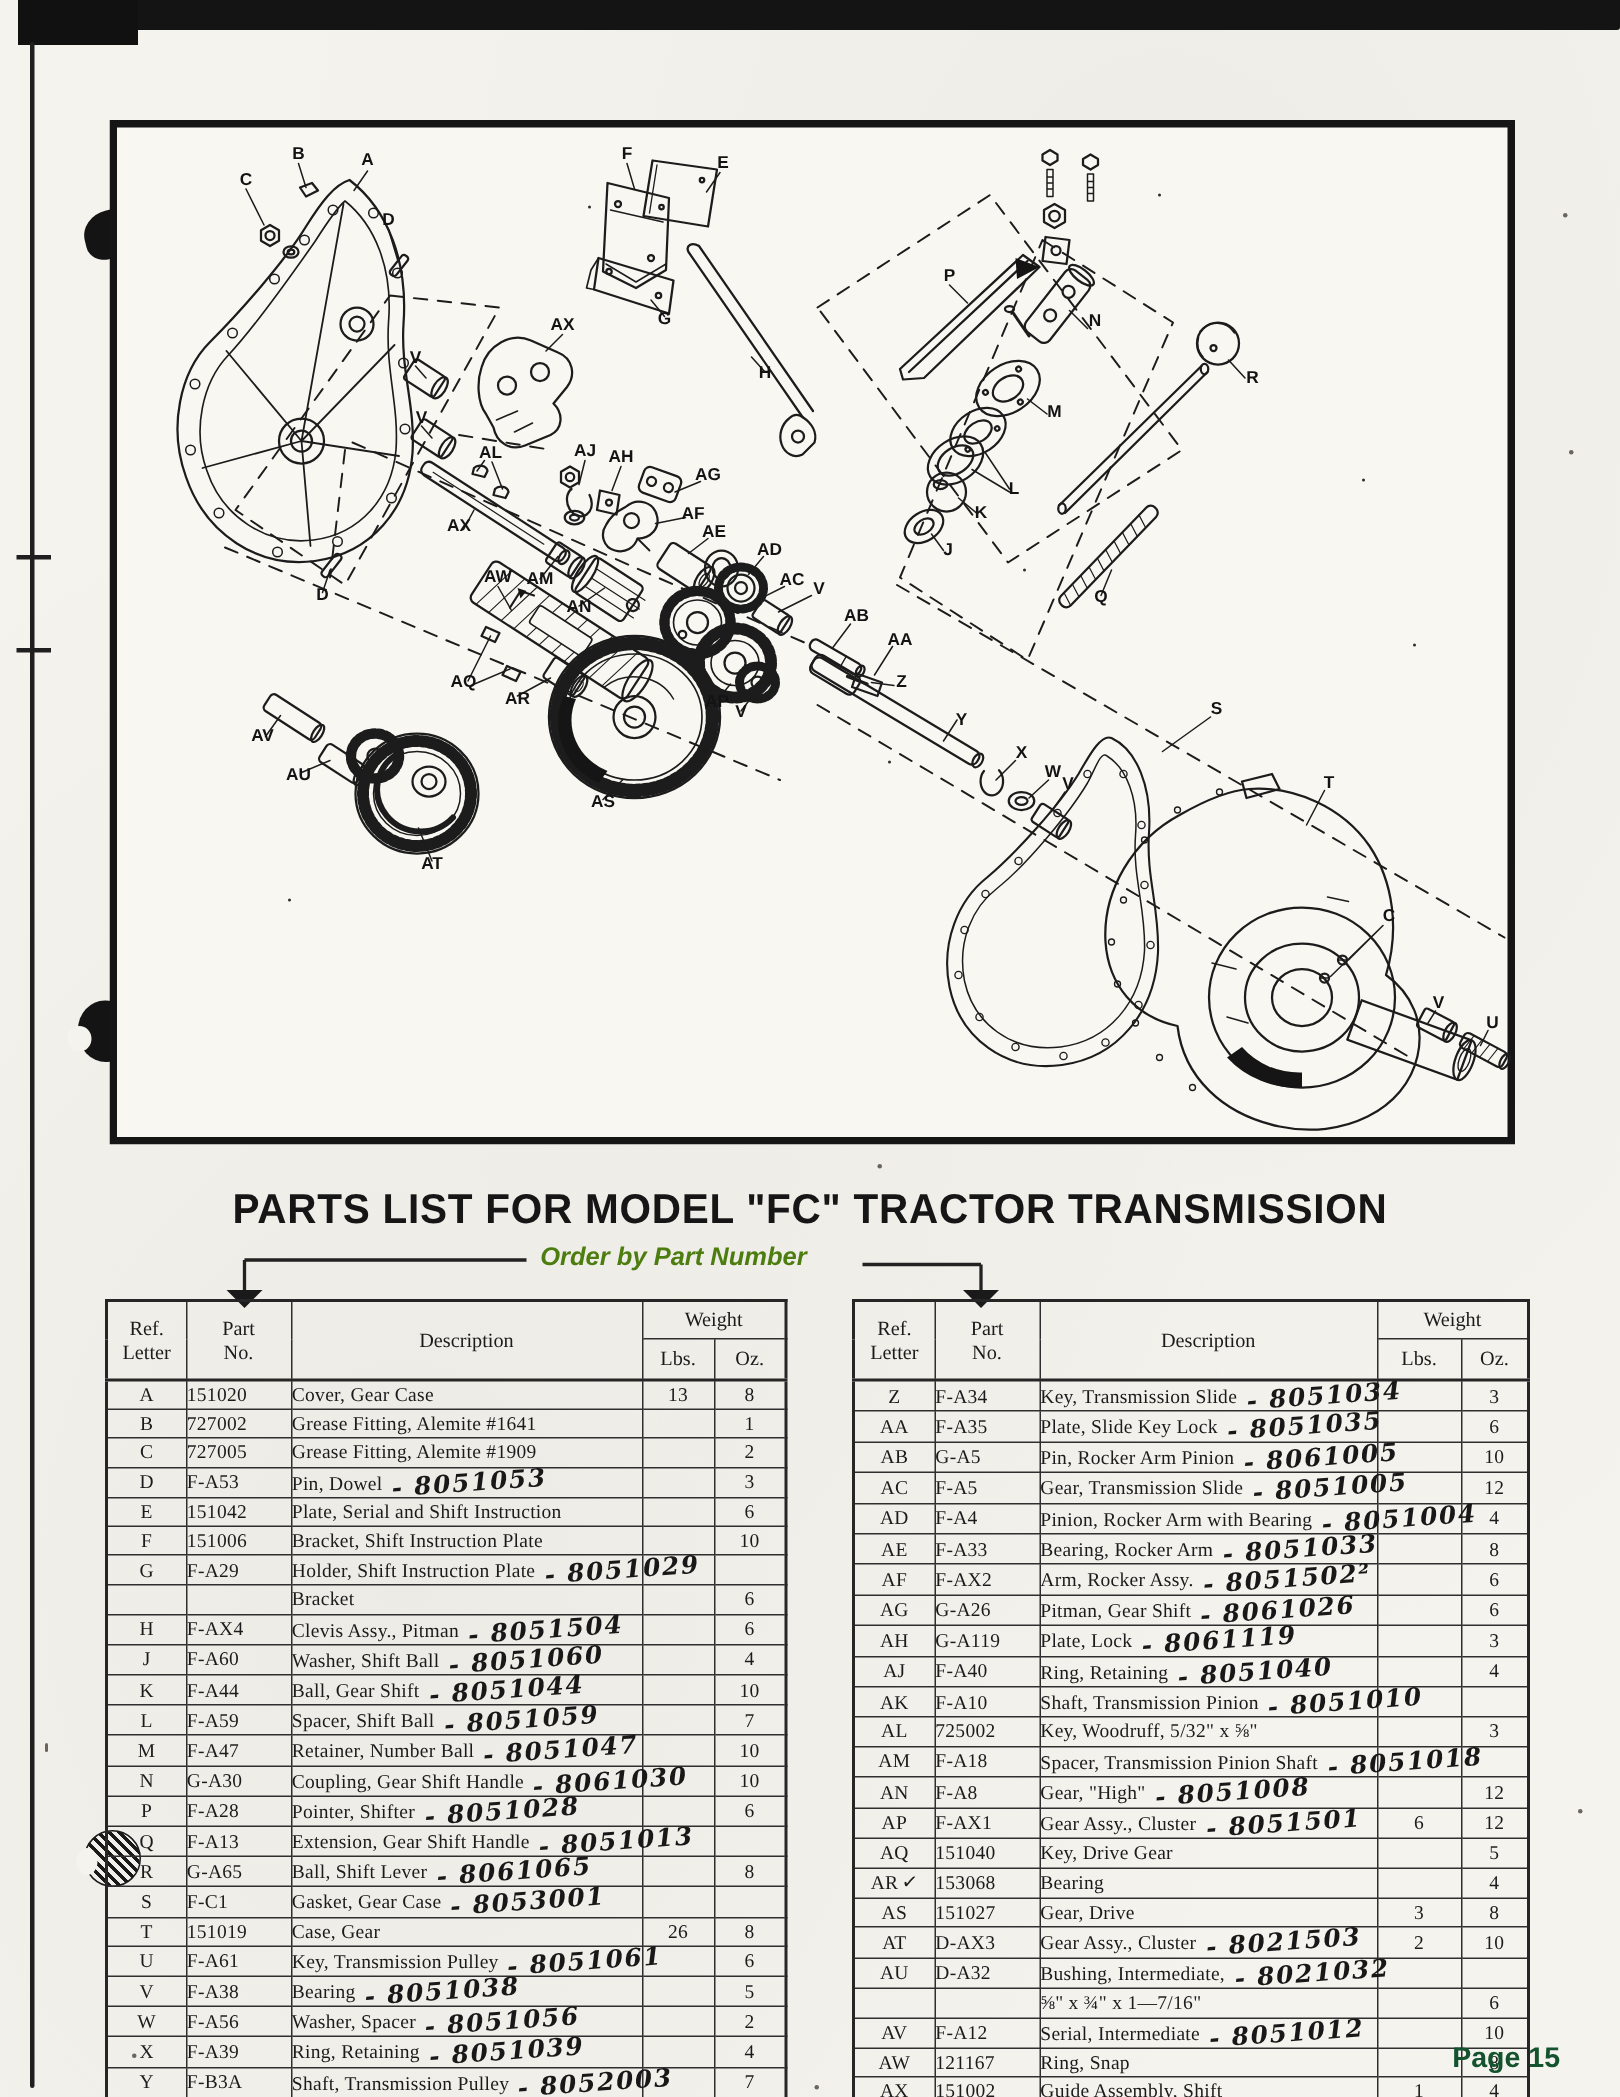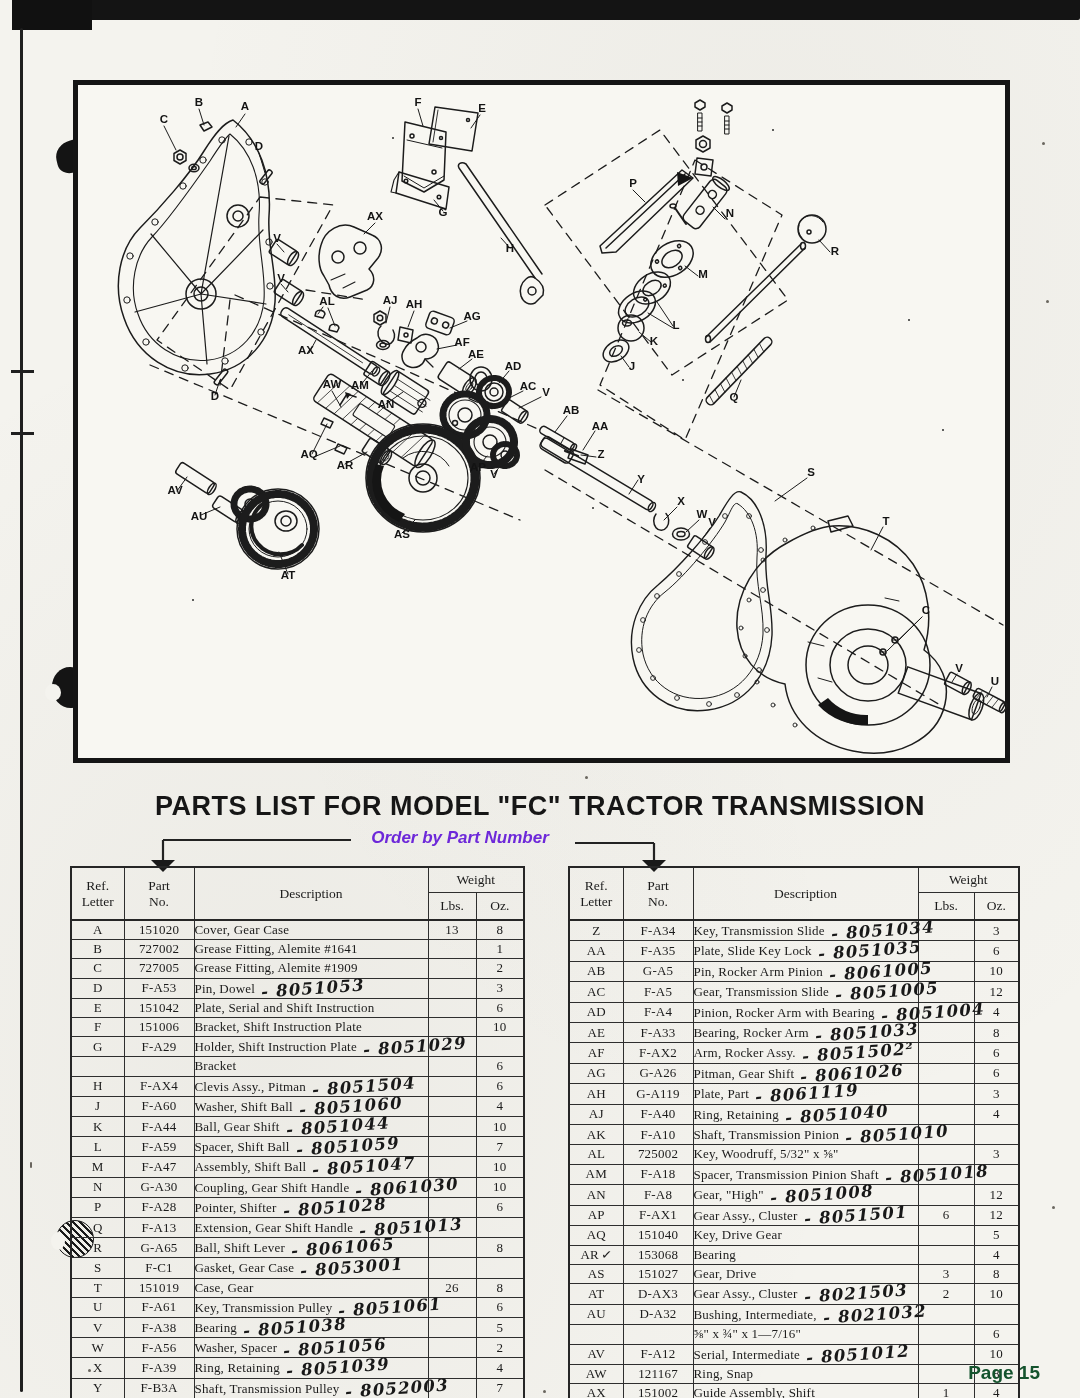--- a/index.html
+++ b/index.html
@@ -27,40 +27,40 @@
   .blob3 .bite{position:absolute;left:-6px;top:11px;width:14px;height:18px;background:#f4f3ee;border-radius:50%;}
   .speck{background:#49443c;border-radius:50%;width:3px;height:3px;opacity:.8;}
 
   
   #diagram-svg{left:73px;top:80px;}
 
   
   .title{left:0;top:791px;width:1080px;text-align:center;
     font-family:"Liberation Sans",sans-serif;font-weight:700;font-size:27px;
     letter-spacing:.5px;color:#161616;transform:scaleY(1.03);}
-  .order-note{left:350px;top:828px;width:220px;text-align:center;
+  .order-note{left:339px;top:828px;width:220px;text-align:center;
     font-family:"Liberation Sans",sans-serif;font-style:italic;font-weight:700;
-    font-size:17px;color:#6d28d9;}
+    font-size:17px;color:#4d7c0f;}
   .page-number{left:890px;top:1362px;width:150px;text-align:right;
     font-family:"Liberation Sans",sans-serif;font-weight:700;font-size:19px;color:#14532d;}
 
   
   table.parts{position:absolute;border-collapse:collapse;table-layout:fixed;
     background:transparent;border:2.5px solid #262626;}
   #table-left{left:70px;top:866px;width:453px;}
   #table-right{left:568px;top:866px;width:450px;}
   table.parts th, table.parts td{border:1.3px solid #2e2e2e;padding:0;overflow:visible;}
   table.parts thead th{font-weight:400;font-size:13.5px;text-align:center;line-height:1.12;}
   table.parts thead tr.h1 th{height:24px;}
   table.parts thead tr.h2 th{height:26px;}
   table.parts thead{border-bottom:2px solid #262626;margin-top:36px;}
   table.parts td{font-size:13px;letter-spacing:.2px;vertical-align:middle;height:18.2px;line-height:18.2px;}
   #table-right td{height:18.4px;line-height:18.4px;}
   td.c-ref{text-align:center;font-size:13.5px;}
-  td.c-part{text-align:center;font-family:Liberation Serif, serif;}
+  td.c-part{font-family:Liberation Serif, serif;}
   td.c-desc{text-align:left;padding-left:9px;white-space:nowrap;}
   td.c-desc.indent{}
   td.c-lbs,td.c-oz{text-align:center;}
   .hw{font-family:"DejaVu Serif",serif;font-style:italic;font-weight:700;
     font-size:16.5px;letter-spacing:1.2px;display:inline-block;margin-left:6px;
     transform:rotate(-4deg) translateY(1px);white-space:nowrap;color:#181818;
     position:relative;z-index:3;}
   .check{font-family:"DejaVu Sans",sans-serif;display:inline-block;margin-left:2px;
     transform:rotate(6deg);font-size:13px;}
   #order-brackets{left:0;top:826px;}
@@ -624,21 +624,21 @@
       <tr>
         <td class="c-ref">L</td>
         <td class="c-part">F-A59</td>
         <td class="c-desc"><span>Spacer, Shift Ball</span><span class="hw">- 8051059</span></td>
         <td class="c-lbs"></td>
         <td class="c-oz">7</td>
       </tr>
       <tr>
         <td class="c-ref">M</td>
         <td class="c-part">F-A47</td>
-        <td class="c-desc"><span>Assembly, Shift Ball</span><span class="hw">- 8051047</span></td>
+        <td class="c-desc"><span>Retainer, Number Ball</span><span class="hw">- 8051047</span></td>
         <td class="c-lbs"></td>
         <td class="c-oz">10</td>
       </tr>
       <tr>
         <td class="c-ref">N</td>
         <td class="c-part">G-A30</td>
         <td class="c-desc"><span>Coupling, Gear Shift Handle</span><span class="hw">- 8061030</span></td>
         <td class="c-lbs"></td>
         <td class="c-oz">10</td>
       </tr>
@@ -788,21 +788,21 @@
       <tr>
         <td class="c-ref">AG</td>
         <td class="c-part">G-A26</td>
         <td class="c-desc"><span>Pitman, Gear Shift</span><span class="hw">- 8061026</span></td>
         <td class="c-lbs"></td>
         <td class="c-oz">6</td>
       </tr>
       <tr>
         <td class="c-ref">AH</td>
         <td class="c-part">G-A119</td>
-        <td class="c-desc"><span>Plate, Part</span><span class="hw">- 8061119</span></td>
+        <td class="c-desc"><span>Plate, Lock</span><span class="hw">- 8061119</span></td>
         <td class="c-lbs"></td>
         <td class="c-oz">3</td>
       </tr>
       <tr>
         <td class="c-ref">AJ</td>
         <td class="c-part">F-A40</td>
         <td class="c-desc"><span>Ring, Retaining</span><span class="hw">- 8051040</span></td>
         <td class="c-lbs"></td>
         <td class="c-oz">4</td>
       </tr>

